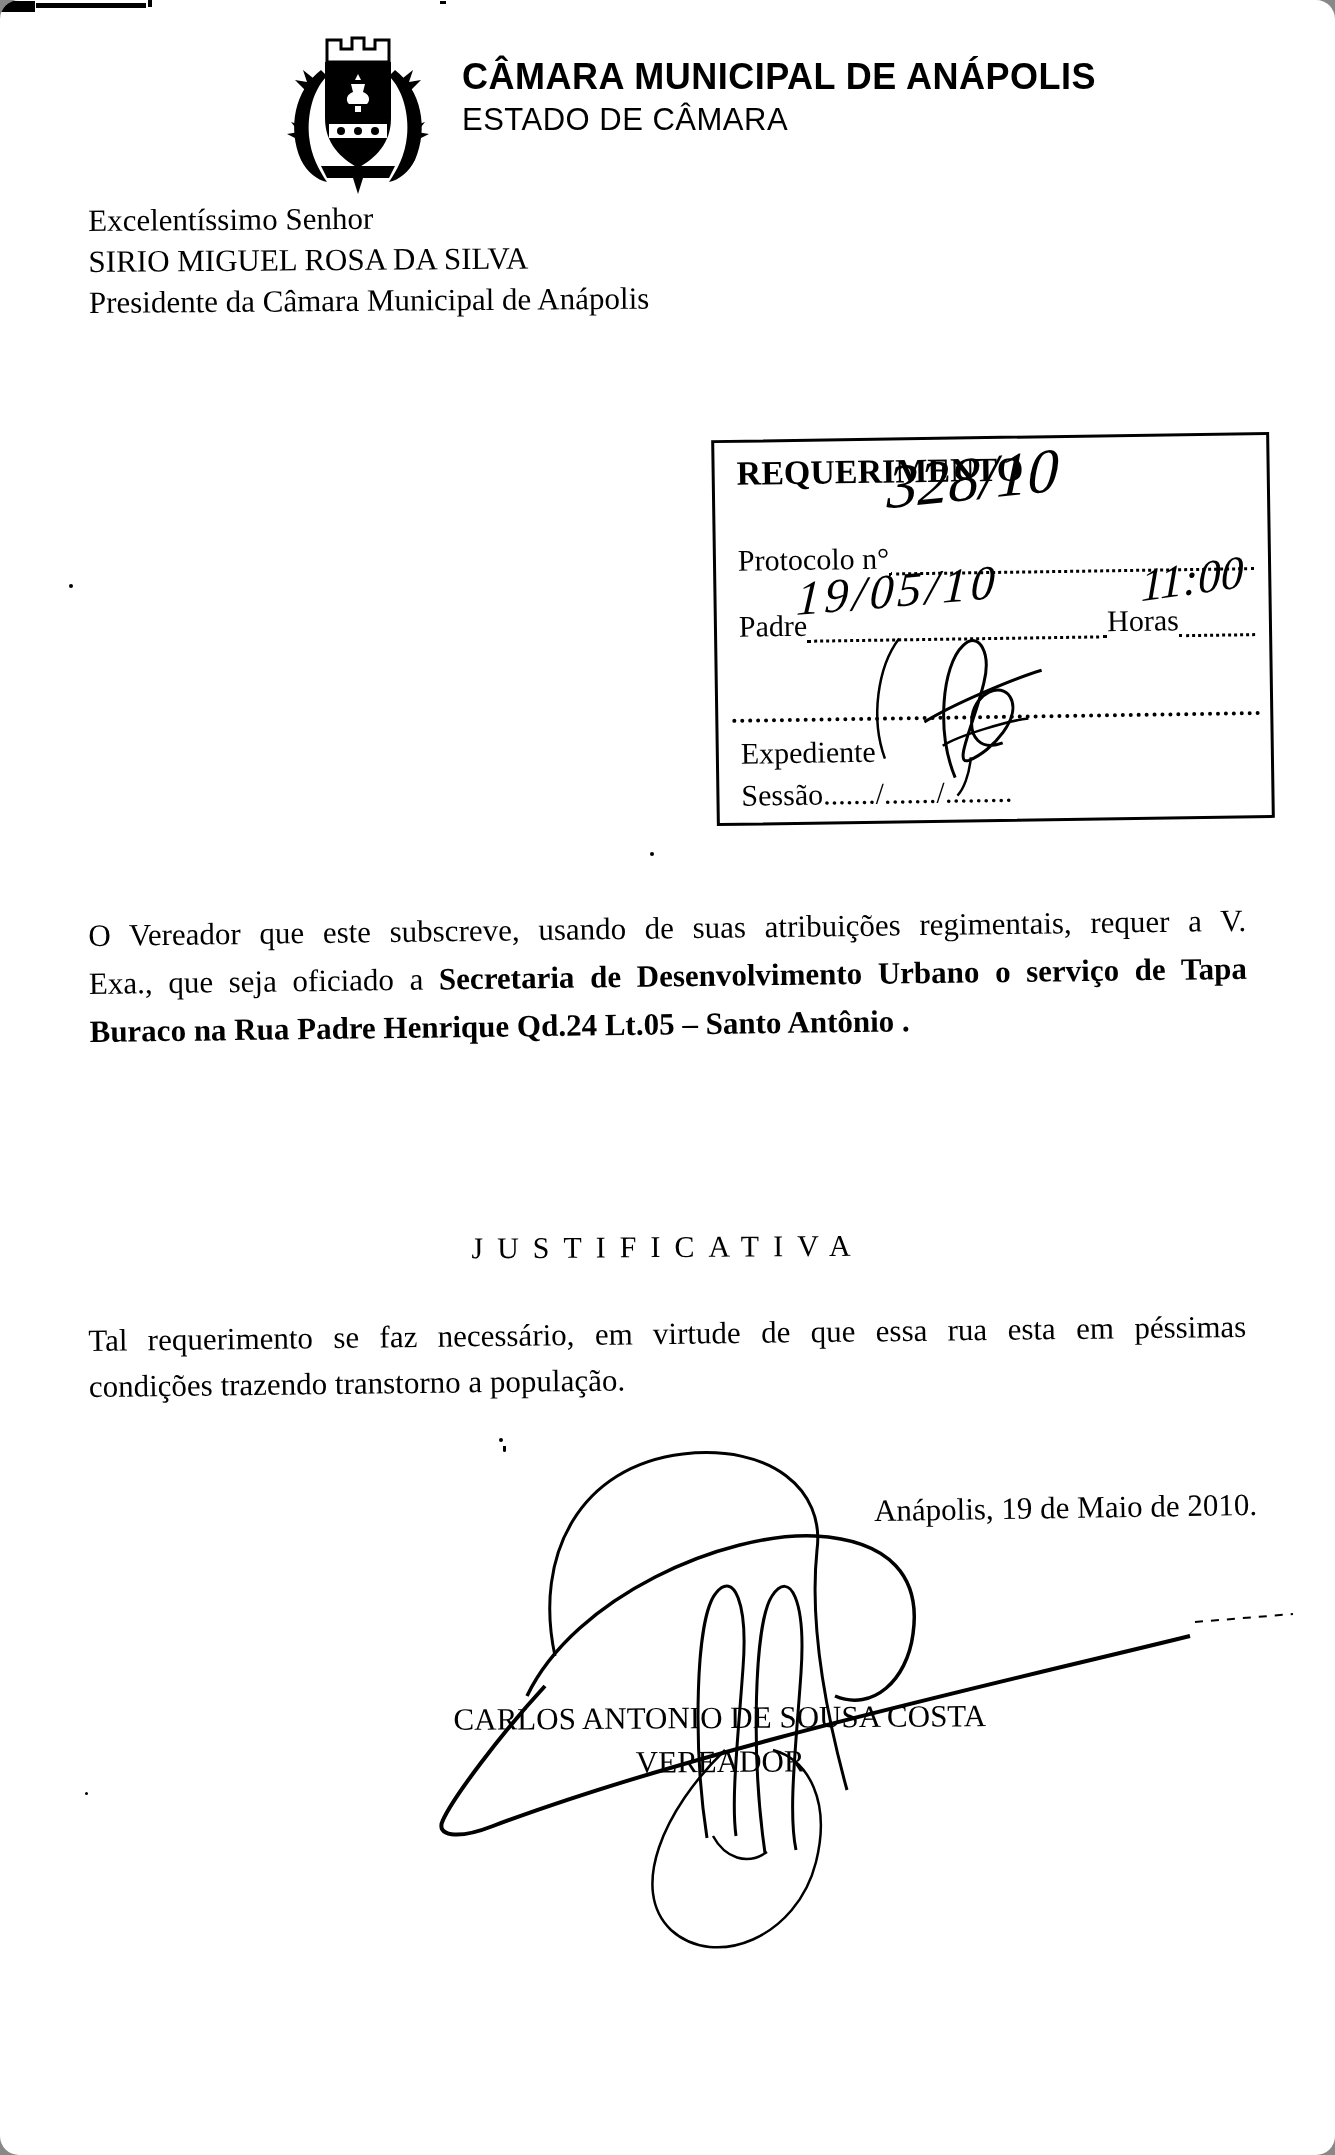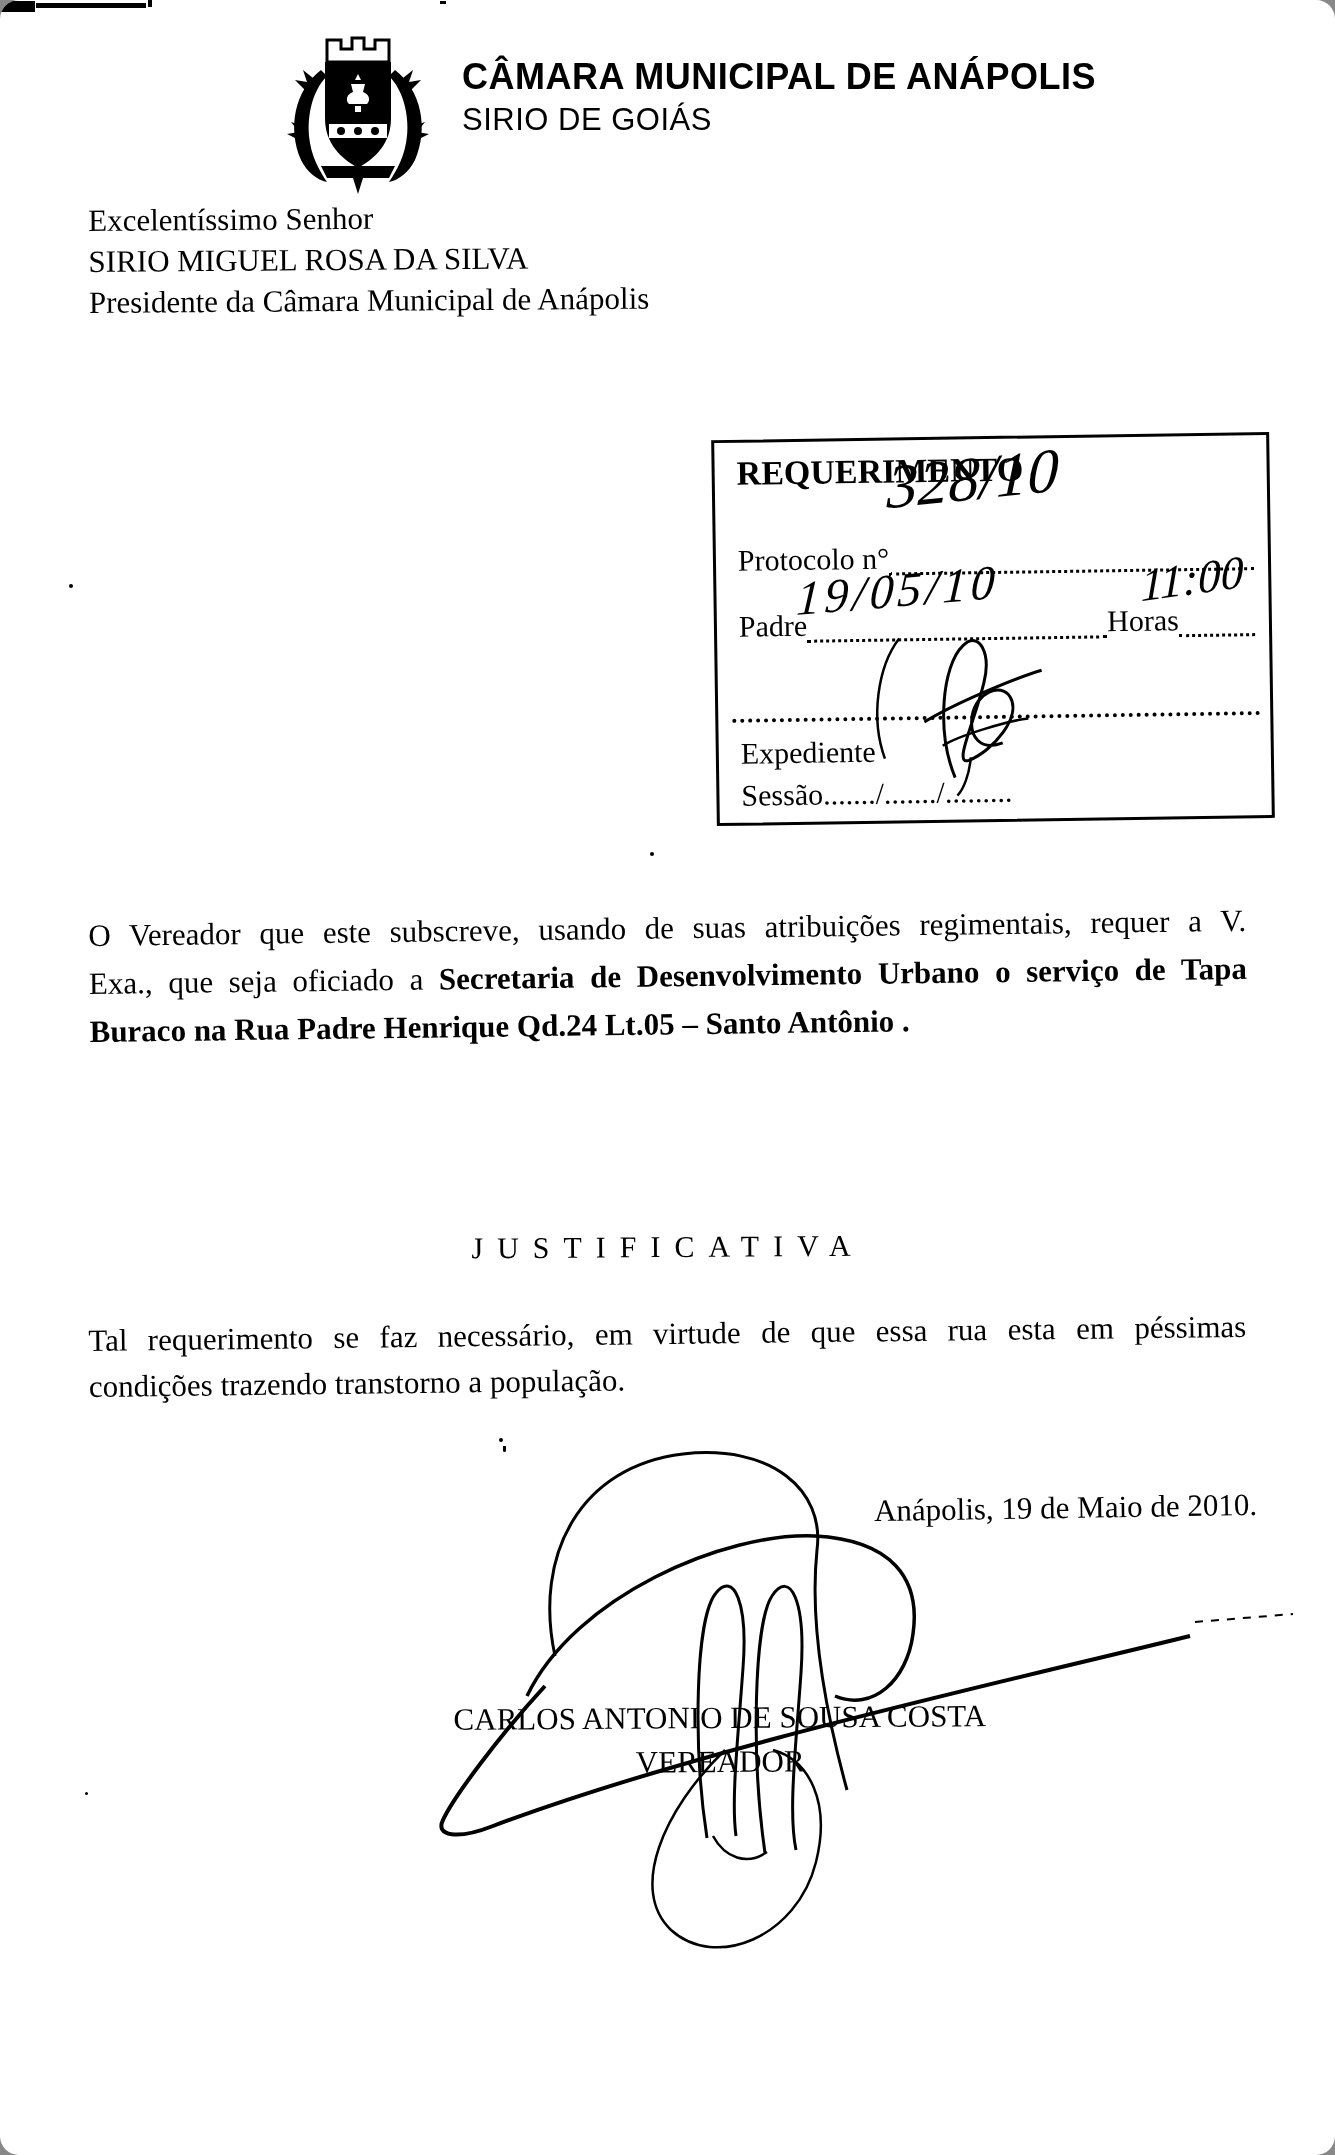--- a/index.html
+++ b/index.html
@@ -123,21 +123,21 @@
     <rect x="46" y="96" width="58" height="14" fill="#fff"></rect>
     <circle cx="58" cy="103" r="4" fill="#000"></circle>
     <circle cx="75" cy="103" r="4" fill="#000"></circle>
     <circle cx="92" cy="103" r="4" fill="#000"></circle>
 
     <path d="M38,138 h74 l-6,12 h-62 Z" fill="#000"></path>
     <path d="M70,150 h10 l-5,16 Z" fill="#000"></path>
   </svg>
 
   <div class="org-name">CÂMARA MUNICIPAL DE ANÁPOLIS</div>
-  <div class="state-name">SIRIO DE GOIÁS</div>
+  <div class="state-name">ESTADO DE CÂMARA</div>
 
   <div class="addressee">
     <div>Excelentíssimo Senhor</div>
     <div>SIRIO MIGUEL ROSA DA SILVA</div>
     <div>Presidente da Câmara Municipal de Anápolis</div>
   </div>
 
   <div class="proto-box">
     <div class="box-title">REQUERIMENTO</div>
 

